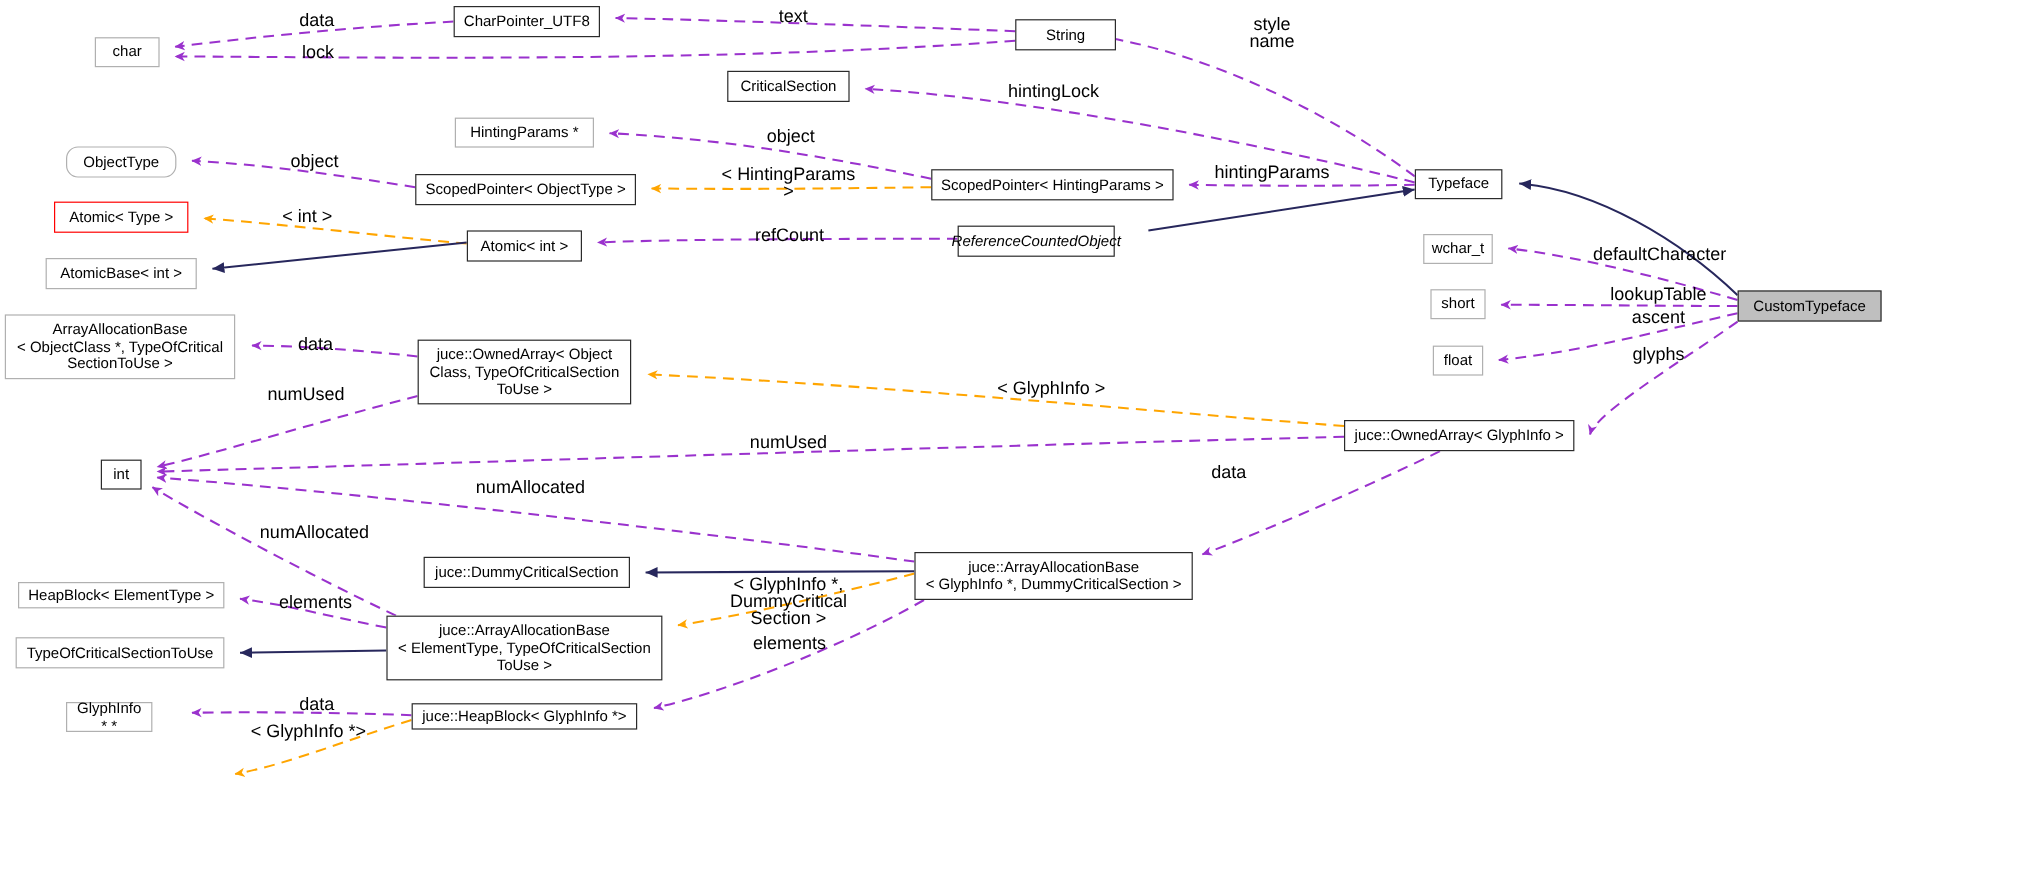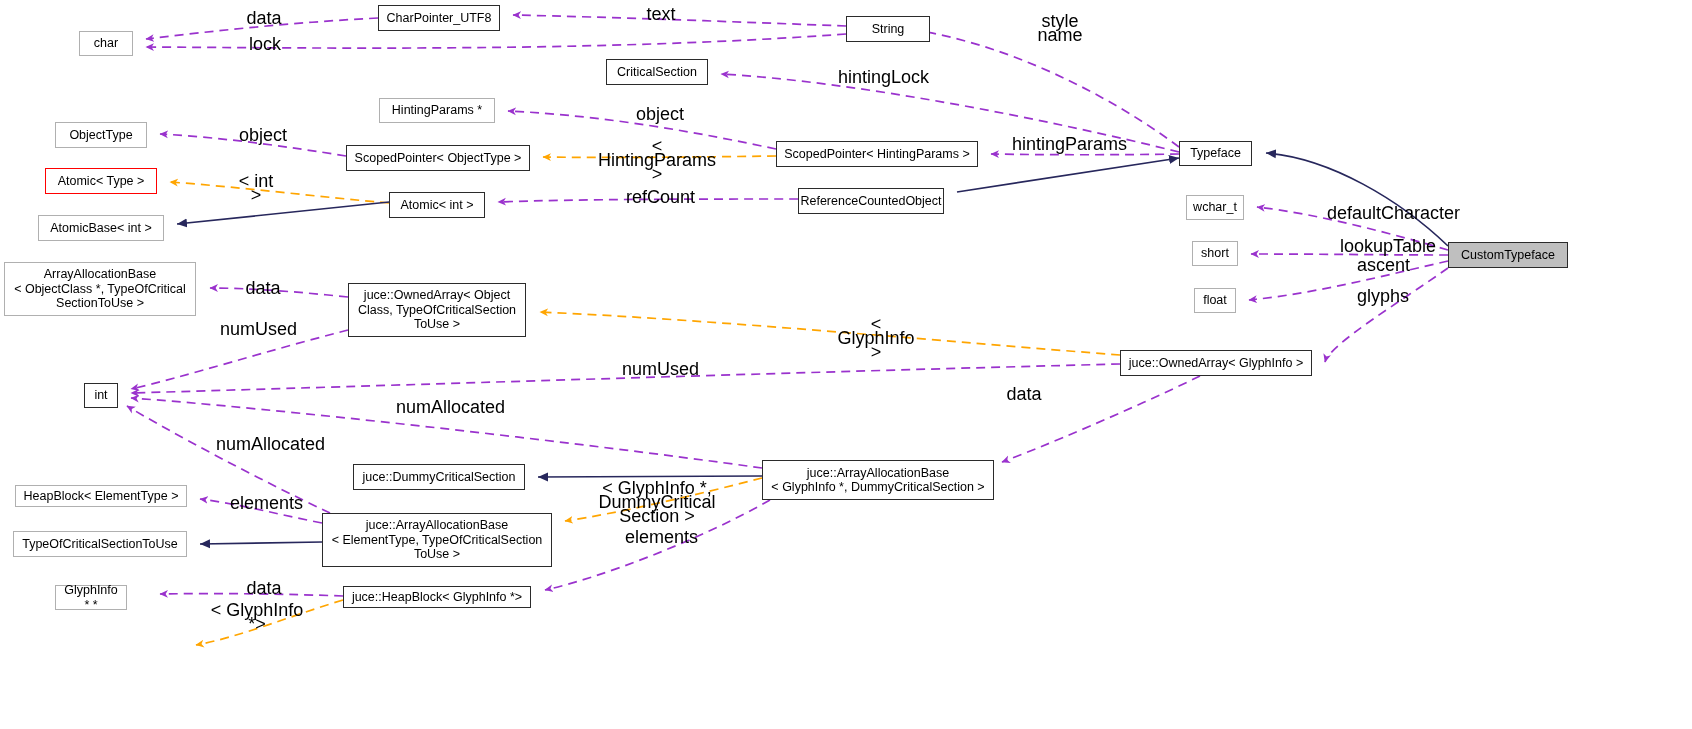--- a/index.html
+++ b/index.html
@@ -37,21 +37,21 @@
     white-space: pre-line;
     padding: 2px 5px;
   }
   
   .b-dark   { border: 1.6px solid #2b2b2b; }
   .b-light  { border: 1.1px solid #b0b0b0; }
   .b-red    { border: 1.6px solid #ff0000; }
   .n-fill-gray { background: #bfbfbf; }
   .edge-label {
     position: absolute;
-    font-size: 18px;
+    font-size: 15px;
     line-height: 14px;
     color: #000000;
     white-space: pre-line;
     text-align: center;
     background: transparent;
   }
 </style>
 </head>
 <body>
 
@@ -142,26 +142,26 @@
 
       <path d="M 322 542 L 200 544" marker-end="url(#arrow-navy)"></path>
     </g>
   </svg>
 
   <div class="node b-dark" style="left:378px; top:5px;   width:122px; height:26px;">CharPointer_UTF8</div>
   <div class="node b-dark" style="left:846px; top:16px;  width:84px;  height:26px;">String</div>
   <div class="node b-light" style="left:79px;  top:31px;  width:54px;  height:25px;">char</div>
   <div class="node b-dark" style="left:606px; top:59px;  width:102px; height:26px;">CriticalSection</div>
   <div class="node b-light" style="left:379px; top:98px;  width:116px; height:25px;">HintingParams *</div>
-  <div class="node b-light" style="left:55px;  top:122px; width:92px;  height:26px;">ObjectType</div>
+  <div class="node b-light" style="left:55px;  top:122px; width:92px;  height:26px;border-radius:10px;">ObjectType</div>
   <div class="node b-dark" style="left:1179px;top:141px; width:73px;  height:25px;">Typeface</div>
   <div class="node b-dark" style="left:346px; top:145px; width:184px; height:26px;">ScopedPointer&lt; ObjectType &gt;</div>
   <div class="node b-dark" style="left:776px; top:141px; width:202px; height:26px;">ScopedPointer&lt; HintingParams &gt;</div>
   <div class="node b-red" style="left:45px;  top:168px; width:112px; height:26px;">Atomic&lt; Type &gt;</div>
-  <div class="node b-dark" style="left:798px; top:188px; width:146px; height:26px;">ReferenceCountedObject</div>
+  <div class="node b-dark" style="left:798px; top:188px; width:131px; height:26px;font-style:italic;">ReferenceCountedObject</div>
   <div class="node b-dark" style="left:389px; top:192px; width:96px;  height:26px;">Atomic&lt; int &gt;</div>
   <div class="node b-light" style="left:1186px;top:195px; width:58px;  height:25px;">wchar_t</div>
   <div class="node b-light" style="left:38px;  top:215px; width:126px; height:26px;">AtomicBase&lt; int &gt;</div>
   <div class="node b-light" style="left:1192px;top:241px; width:46px;  height:25px;">short</div>
   <div class="node b-dark n-fill-gray" style="left:1448px;top:242px; width:120px; height:26px;">CustomTypeface</div>
   <div class="node b-light" style="left:4px;   top:262px; width:192px; height:54px;">ArrayAllocationBase
 &lt; ObjectClass *, TypeOfCritical
 SectionToUse &gt;</div>
   <div class="node b-light" style="left:1194px;top:288px; width:42px;  height:25px;">float</div>
   <div class="node b-dark" style="left:348px; top:283px; width:178px; height:54px;">juce::OwnedArray&lt; Object

